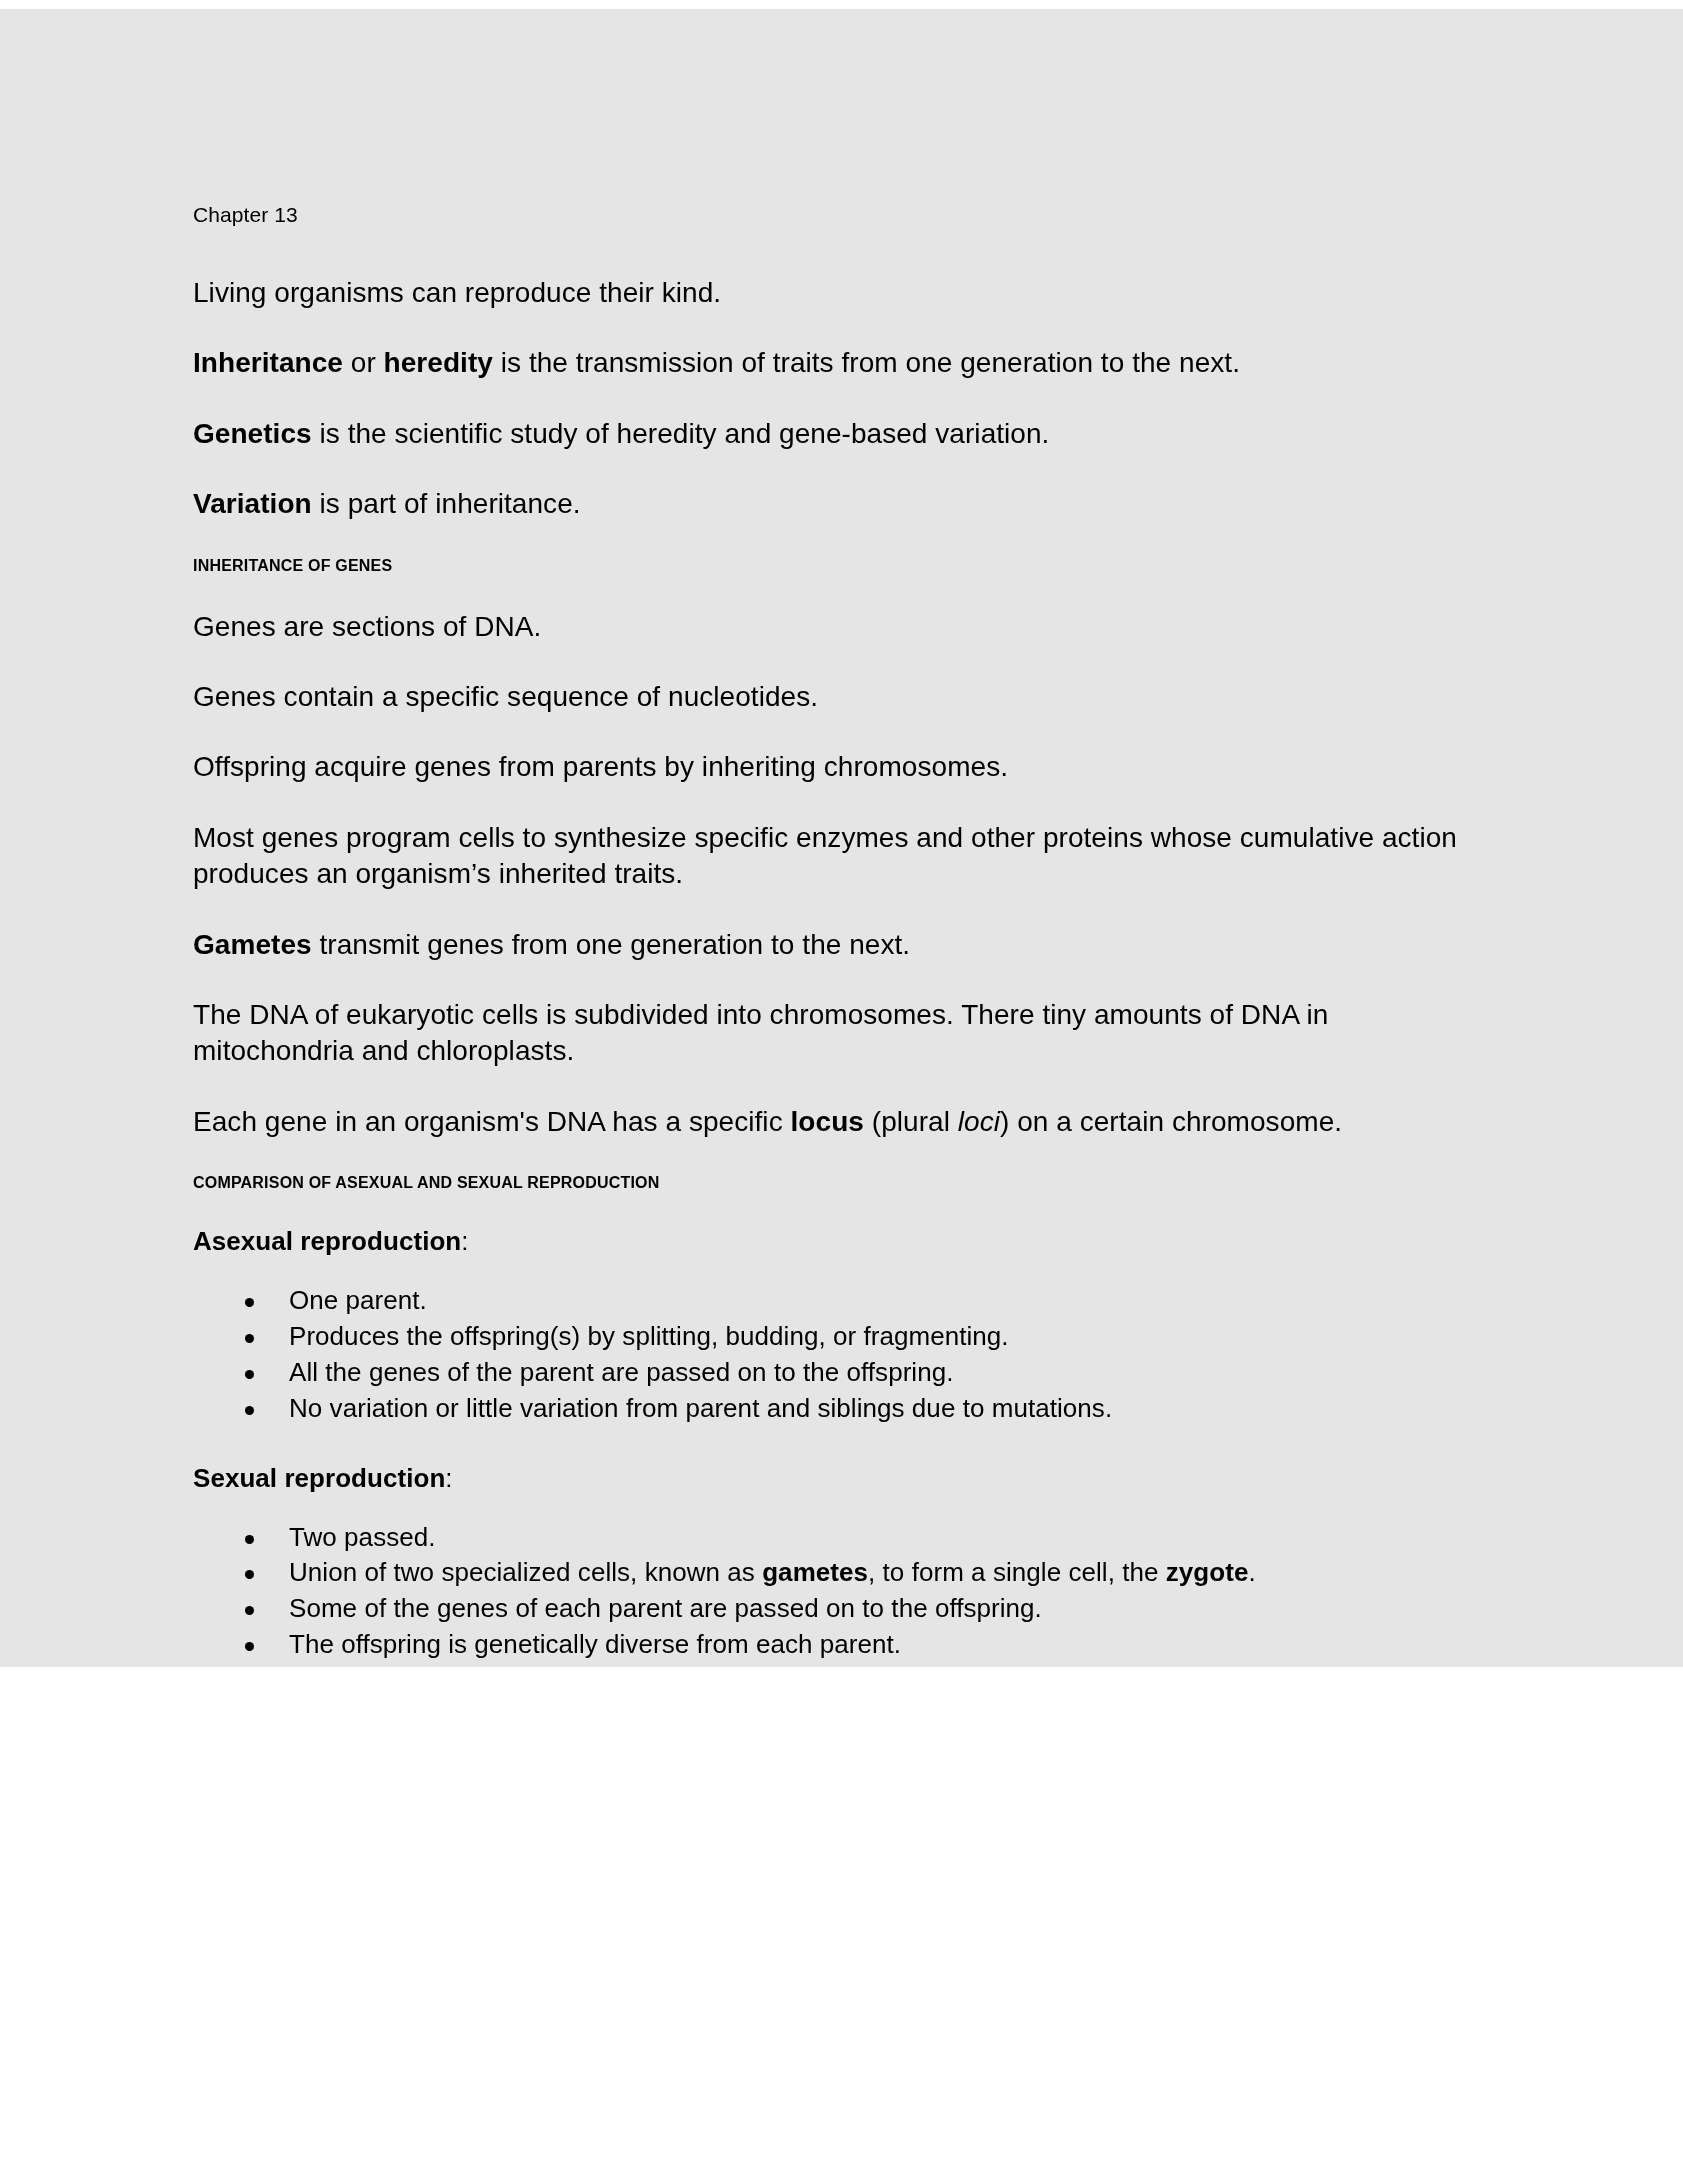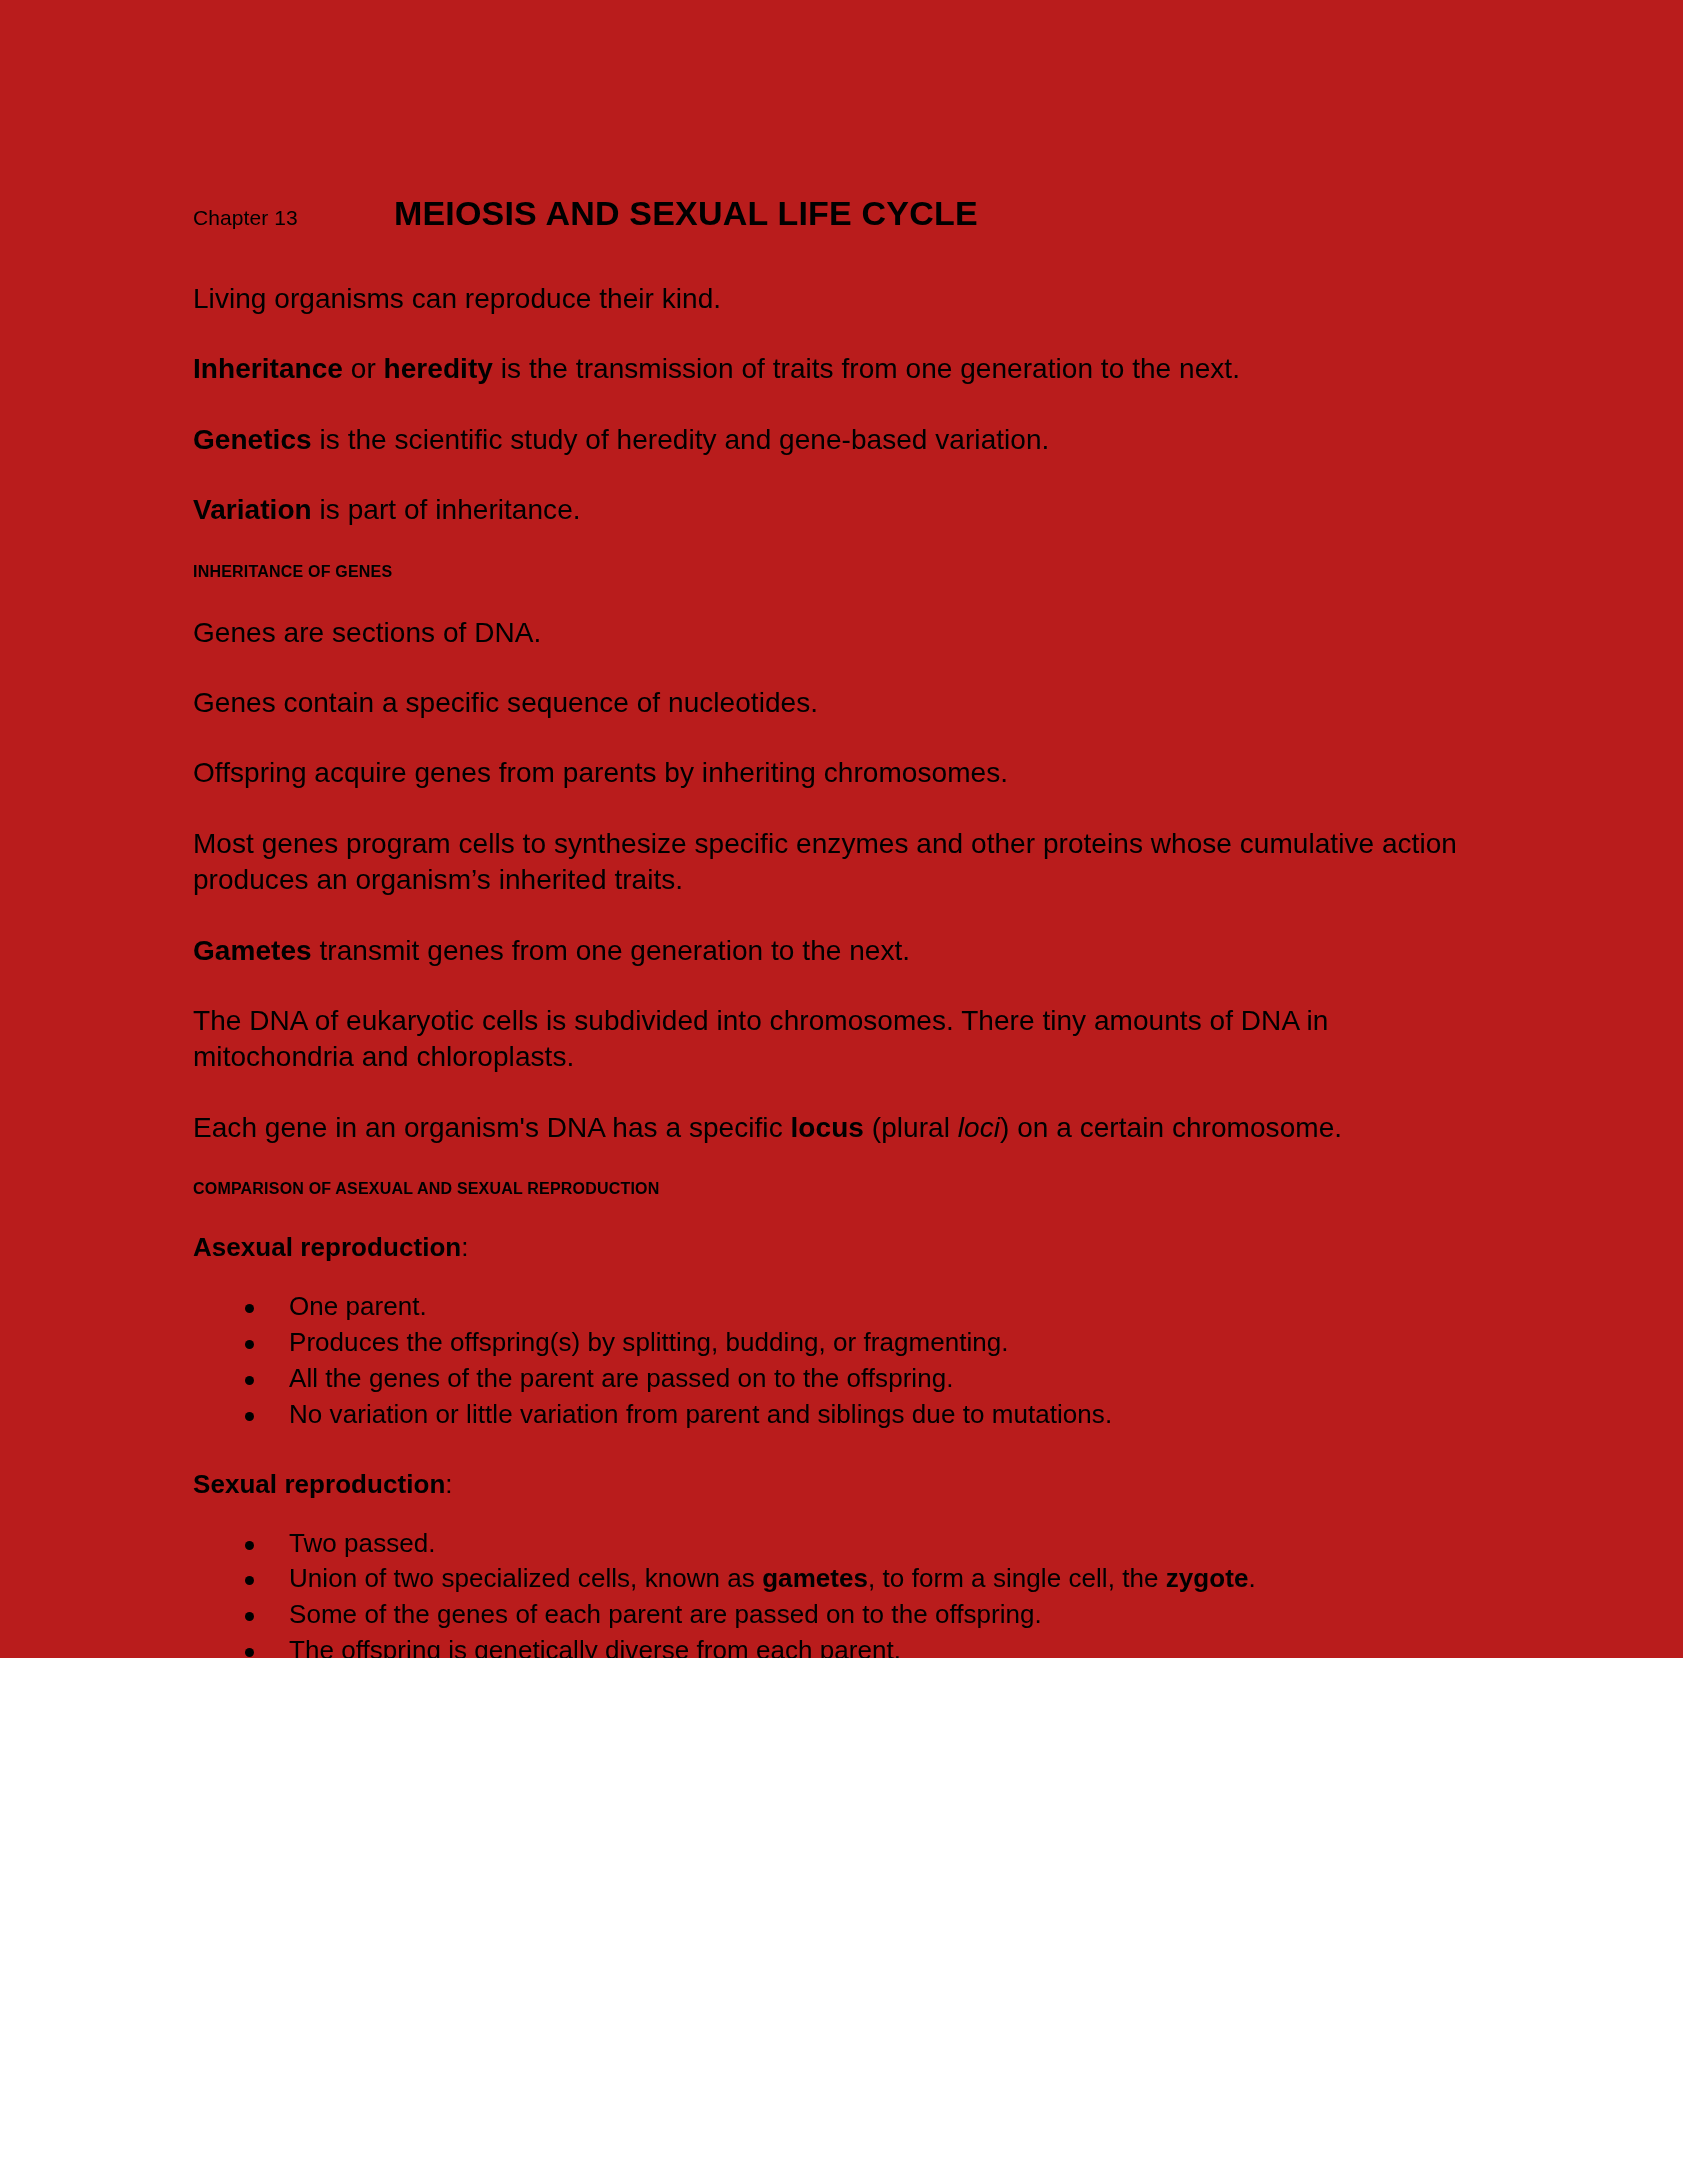--- a/index.html
+++ b/index.html
@@ -9,22 +9,22 @@
     background: #ffffff;
   }
   body {
     font-family: "Liberation Sans", sans-serif;
     color: #000000;
   }
   .page {
     position: relative;
     width: 1683px;
     height: 1658px;
-    background: #b91c1c;
-    margin: 0 auto;
+    background: #e5e5e5;
+    margin: 9px auto;
     overflow: hidden;
     box-sizing: border-box;
   }
   .content {
     position: absolute;
     left: 193px;
     top: 194px;
     width: 1277px;
   }
 
@@ -105,21 +105,20 @@
   .nomargin { margin-bottom: 0; }
 </style>
 </head>
 <body>
 
 <div class="page">
   <div class="content">
 
     <div class="title-row">
       <span class="chapter-label">Chapter 13</span>
-      <span class="doc-title">MEIOSIS AND SEXUAL LIFE CYCLE</span>
     </div>
 
     <p class="para">Living organisms can reproduce their kind.</p>
 
     <p class="para"><b>Inheritance</b><span> or </span><b>heredity</b><span> is the transmission of traits from one generation to the next.</span></p>
 
     <p class="para"><b>Genetics</b><span> is the scientific study of heredity and gene-based variation.</span></p>
 
     <p class="para"><b>Variation</b><span> is part of inheritance.</span></p>
 

